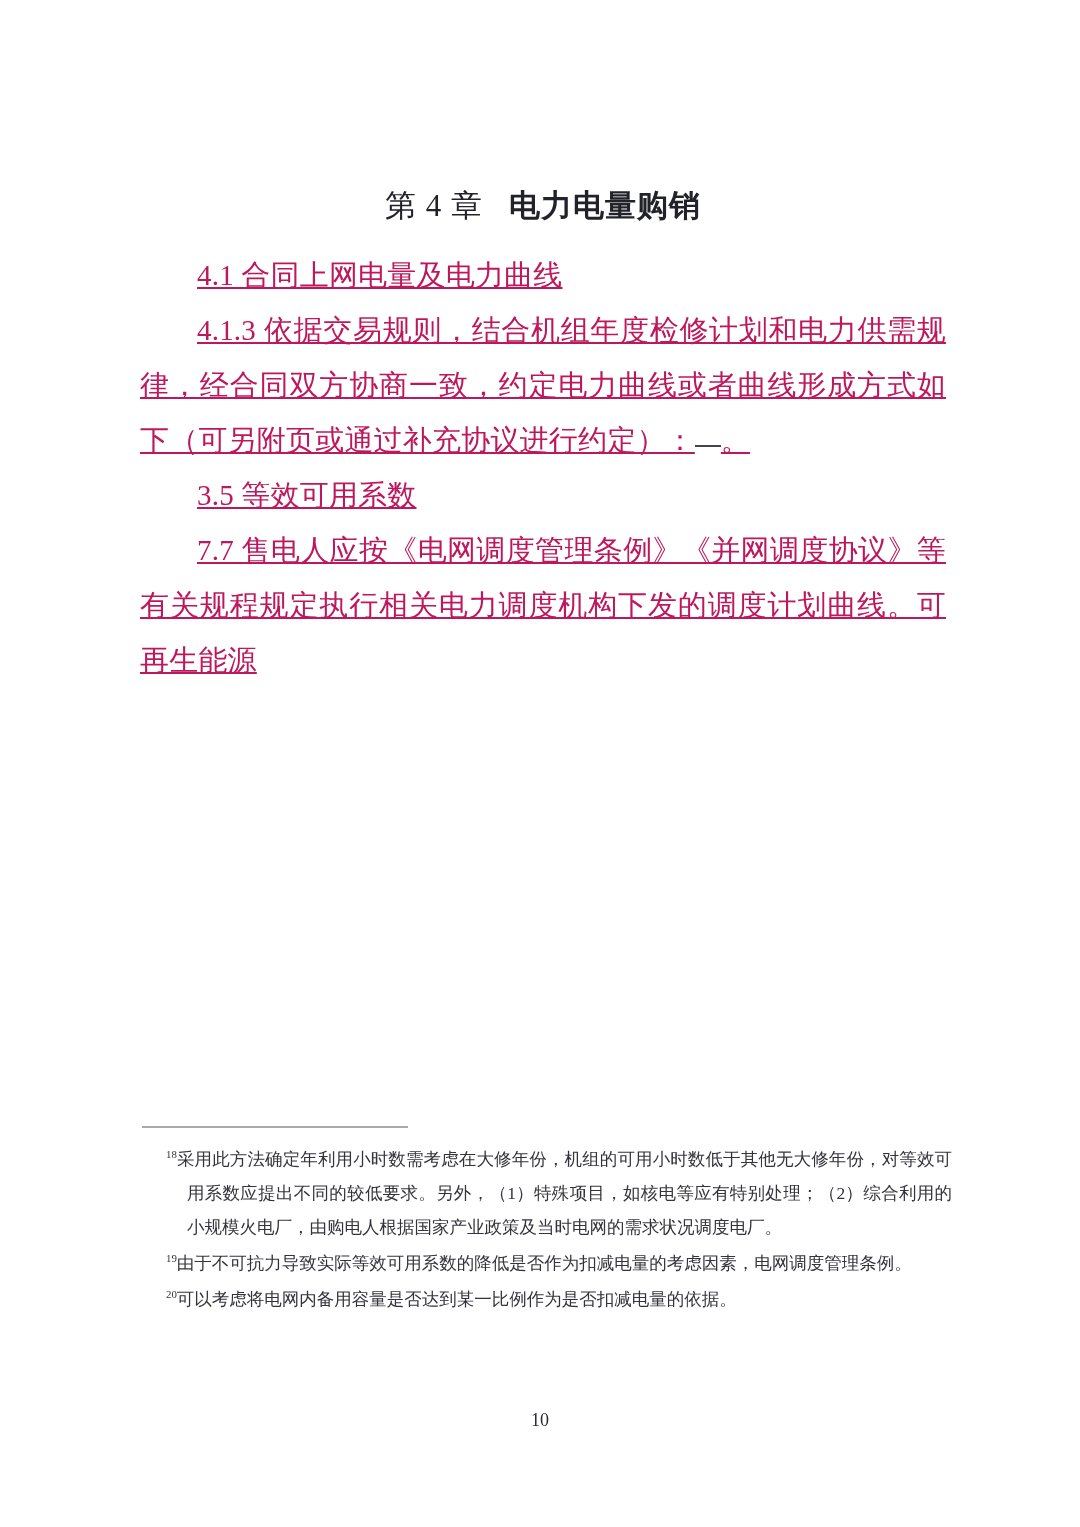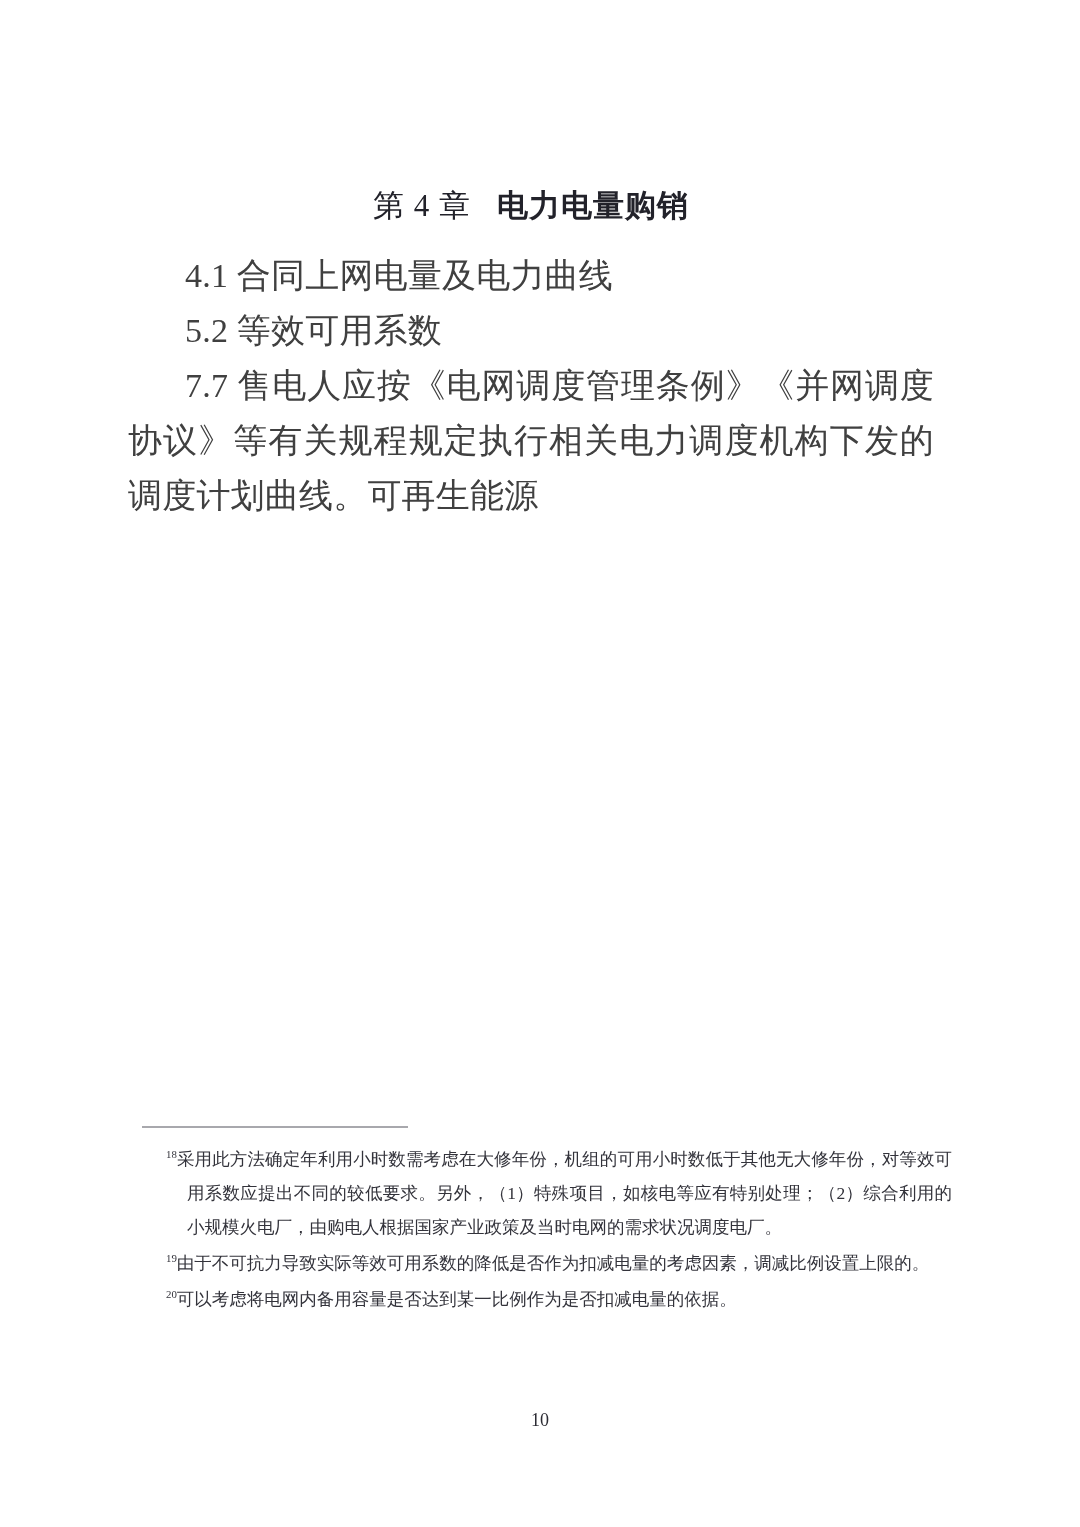--- a/index.html
+++ b/index.html
@@ -18,21 +18,21 @@
 
   .page {
     position: absolute;
     inset: 0;
     background: #ffffff;
   }
 
   
   .content {
     position: absolute;
-    left: 128px;
+    left: 140px;
     top: 180px;
     width: 806px;
   }
 
   .chapter-title {
     text-align: center;
     font-size: 31px;
     line-height: 52px;
     letter-spacing: 1px;
     margin: 0 0 16px 0;
@@ -41,27 +41,28 @@
   .chapter-title .title-num {
     font-weight: normal;
   }
   .chapter-title .title-name {
     font-weight: bold;
     margin-left: 26px;
   }
 
   p.para {
     margin: 0;
-    font-size: 34px;
+    font-size: 29px;
     line-height: 55px;
     text-align: justify;
     text-justify: inter-ideograph;
     text-indent: 57px;
-    color: #404040;
+    color: #be185d;
     letter-spacing: 0.2px;
+    text-decoration: underline;
   }
 
   sup.fn-ref {
     font-size: 0.55em;
     vertical-align: super;
     line-height: 0;
   }
 
   .blank-fill {
     display: inline-block;
@@ -123,34 +124,35 @@
 
   <div class="content">
 
     <h1 class="chapter-title">
       <span class="title-num">第 4 章</span><span class="title-name">电力电量购销</span>
     </h1>
 
     <p class="para">4.1 合同上网电量及电力曲线</p>
 
 
+    <p class="para"><span>4.1.3 依据交易规则，结合机组年度检修计划和电力供需规律，经合同双方协商一致，约定电力曲线或者曲线形成方式如下（可另附页或通过补充协议进行约定）：</span><span class="blank-fill"></span><span>。</span></p>
 
-    <p class="para">5.2 等效可用系数</p>
+    <p class="para">3.5 等效可用系数</p>
 
 
 
     <p class="para">7.7 售电人应按《电网调度管理条例》《并网调度协议》等有关规程规定执行相关电力调度机构下发的调度计划曲线。可再生能源</p>
 
   </div>
 
   <div class="footnotes">
     <div class="fn-rule"></div>
 
     <p class="footnote wrap-indent"><span class="fn-num">18</span><span>采用此方法确定年利用小时数需考虑在大修年份，机组的可用小时数低于其他无大修年份，对等效可用系数应提出不同的较低要求。另外，（1）特殊项目，如核电等应有特别处理；（2）综合利用的小规模火电厂，由购电人根据国家产业政策及当时电网的需求状况调度电厂。</span></p>
 
-    <p class="footnote wrap-indent"><span class="fn-num">19</span><span>由于不可抗力导致实际等效可用系数的降低是否作为扣减电量的考虑因素，调减比例设置上限的。</span></p>
+    <p class="footnote wrap-indent"><span class="fn-num">19</span><span>由于不可抗力导致实际等效可用系数的降低是否作为扣减电量的考虑因素，电网调度管理条例。</span></p>
 
     <p class="footnote wrap-indent"><span class="fn-num">20</span><span>可以考虑将电网内备用容量是否达到某一比例作为是否扣减电量的依据。</span></p>
   </div>
 
   <div class="page-number">10</div>
 
 </div>
 
 </body></html>

